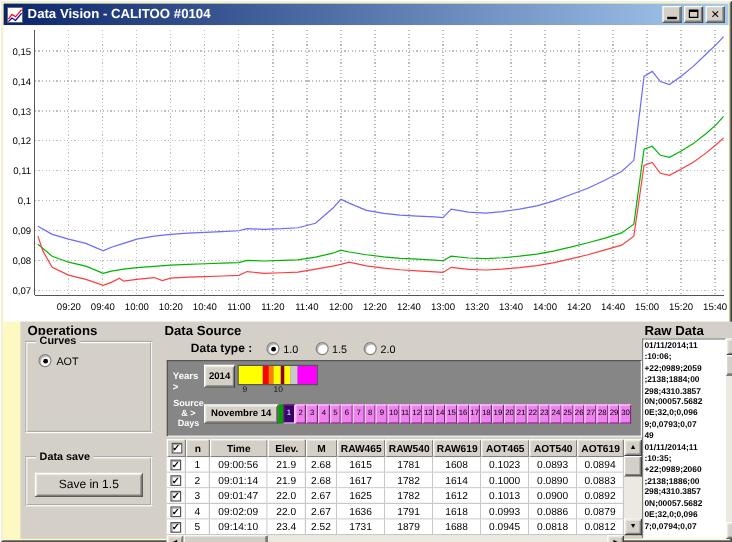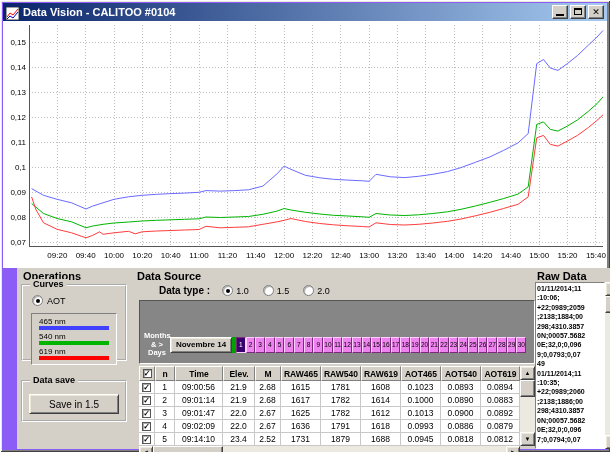--- a/index.html
+++ b/index.html
@@ -1,17 +1,17 @@
 <!DOCTYPE html>
 <html><head>
 <meta charset="utf-8">
 <style>
   * { margin:0; padding:0; box-sizing:border-box; font-family:"Liberation Sans",sans-serif; }
   html,body { background:#9a9a9a; }
-  #window { position:relative; width:610px; height:452px; background:#8b5cf6; overflow:hidden;
+  #window { position:relative; width:610px; height:452px; background:#fef9c3; overflow:hidden;
     box-shadow: inset 1px 1px 0 #fff, inset -1px -1px 0 #404040, inset 2px 2px 0 #ece9d8, inset -2px -2px 0 #808080; }
   .titlebar { position:absolute; top:3px; left:3px; width:604px; height:18px;
     background:linear-gradient(90deg,#0a246a,#a6caf0); display:flex; align-items:center; padding:0 3px; }
   .app-icon { width:13px; height:13px; display:inline-block; }
   .title-text { color:#fff; font-weight:bold; font-size:11px; margin-left:4px; flex:1; white-space:nowrap; overflow:hidden; }
   .win-btn { width:16px; height:14px; background:#d4d0c8; border:1px solid; border-color:#fff #404040 #404040 #fff;
     box-shadow: inset -1px -1px 0 #808080; margin-left:2px; font-size:9px; line-height:12px; text-align:center; cursor:default; }
   .glyph-min { display:block; width:8px; height:2px; background:#000; margin:8px auto 0; }
   .glyph-max { display:block; width:8px; height:7px; border:1px solid #000; border-top-width:2px; margin:2px auto 0; }
   .chart-area { position:absolute; top:21px; left:3px; width:604px; height:247px; background:#fff; }
@@ -177,34 +177,20 @@
 
   <div class="bottom">
 
     <div class="section-label" style="left:6px;top:2px;">Operations</div>
     <div class="groupbox curves-box">
       <span class="gb-title">Curves</span>
       <div class="aot-row">
         <span class="radio sel"></span>
         <span class="radio-label">AOT</span>
       </div>
-      <div class="legend" id="legend">
-          <div class="legend-item">
-            <div class="legend-label">465 nm</div>
-            <div class="legend-bar" style="background: rgb(64, 64, 255);"></div>
-          </div>
-          <div class="legend-item">
-            <div class="legend-label">540 nm</div>
-            <div class="legend-bar" style="background: rgb(0, 180, 0);"></div>
-          </div>
-          <div class="legend-item">
-            <div class="legend-label">619 nm</div>
-            <div class="legend-bar" style="background: rgb(255, 0, 0);"></div>
-          </div>
-        </div>
     </div>
     <div class="groupbox datasave-box">
       <span class="gb-title">Data save</span>
       <button class="push-btn save-btn">Save in 1.5</button>
     </div>
 
     <div class="section-label ds-label">Data Source</div>
     <div class="dt-row">
       <span class="dt-label">Data type :</span>
       <span id="data-type-options" style="display:flex;gap:14px;">
@@ -217,23 +203,43 @@
             <span>1.5</span>
           </span>
           <span class="dt-opt">
             <span class="radio"></span>
             <span>2.0</span>
           </span>
         </span>
     </div>
 
     <div class="src-panel">
+      <div class="years-row">
+        <span class="wlabel years-lab">Years &gt;</span>
+        <button class="push-btn year-btn">2014</button>
+        <span class="year-strip-wrap">
+          <span id="year-strip">
+              <span style="width: 20px; background: rgb(255, 255, 0);"></span>
+              <span style="width: 5px; background: rgb(255, 0, 0);"></span>
+              <span style="width: 4px; background: rgb(255, 128, 0);"></span>
+              <span style="width: 6px; background: rgb(255, 255, 0);"></span>
+              <span style="width: 3px; background: rgb(144, 0, 0);"></span>
+              <span style="width: 5px; background: rgb(255, 255, 0);"></span>
+              <span style="width: 6px; background: rgb(200, 200, 200);"></span>
+              <span style="width: 16px; background: rgb(255, 0, 255);"></span>
+            </span>
+          <span id="year-ticks">
+              <span style="position: absolute; left: 4px;">9</span>
+              <span style="position: absolute; left: 30px;">10</span>
+            </span>
+        </span>
+      </div>
       <div class="months-row">
         <span class="wlabel months-lines" id="months-label">
-            <div>Months</div>
+            <div>Source</div>
             <div>&amp; &gt;</div>
             <div>Days</div>
           </span>
         <button class="push-btn month-btn">Novembre 14</button>
         <span class="day-sliver"></span>
         <span id="day-buttons">
             <span class="day-btn sel">1</span>
             <span class="day-btn">2</span>
             <span class="day-btn">3</span>
             <span class="day-btn">4</span>

